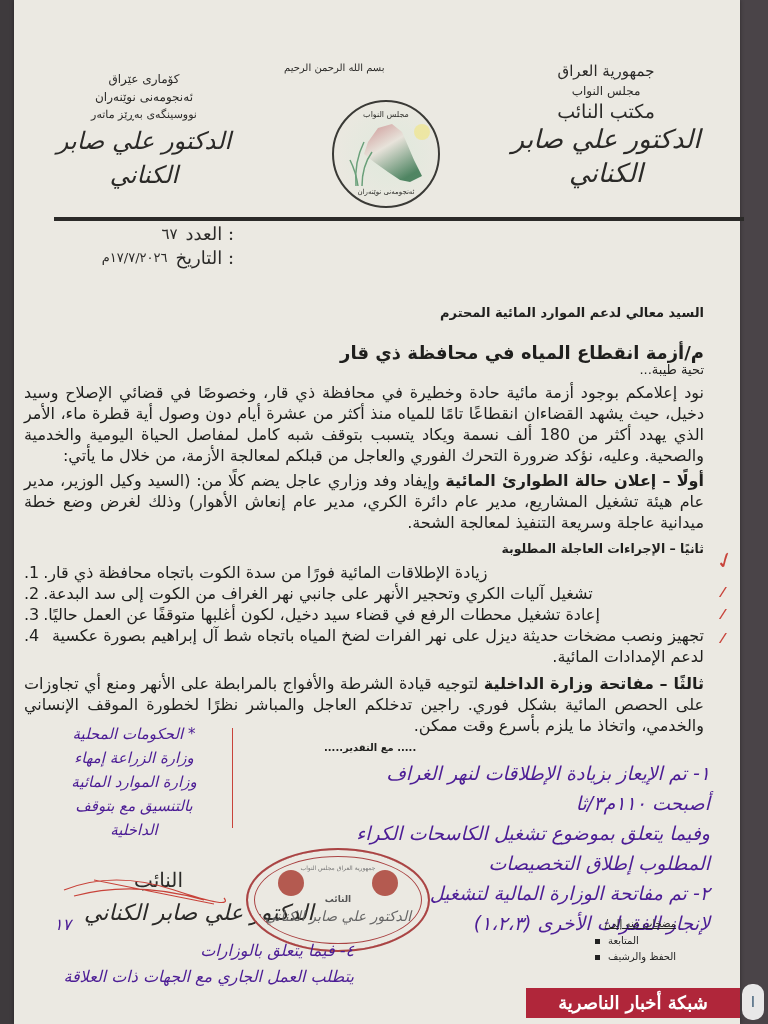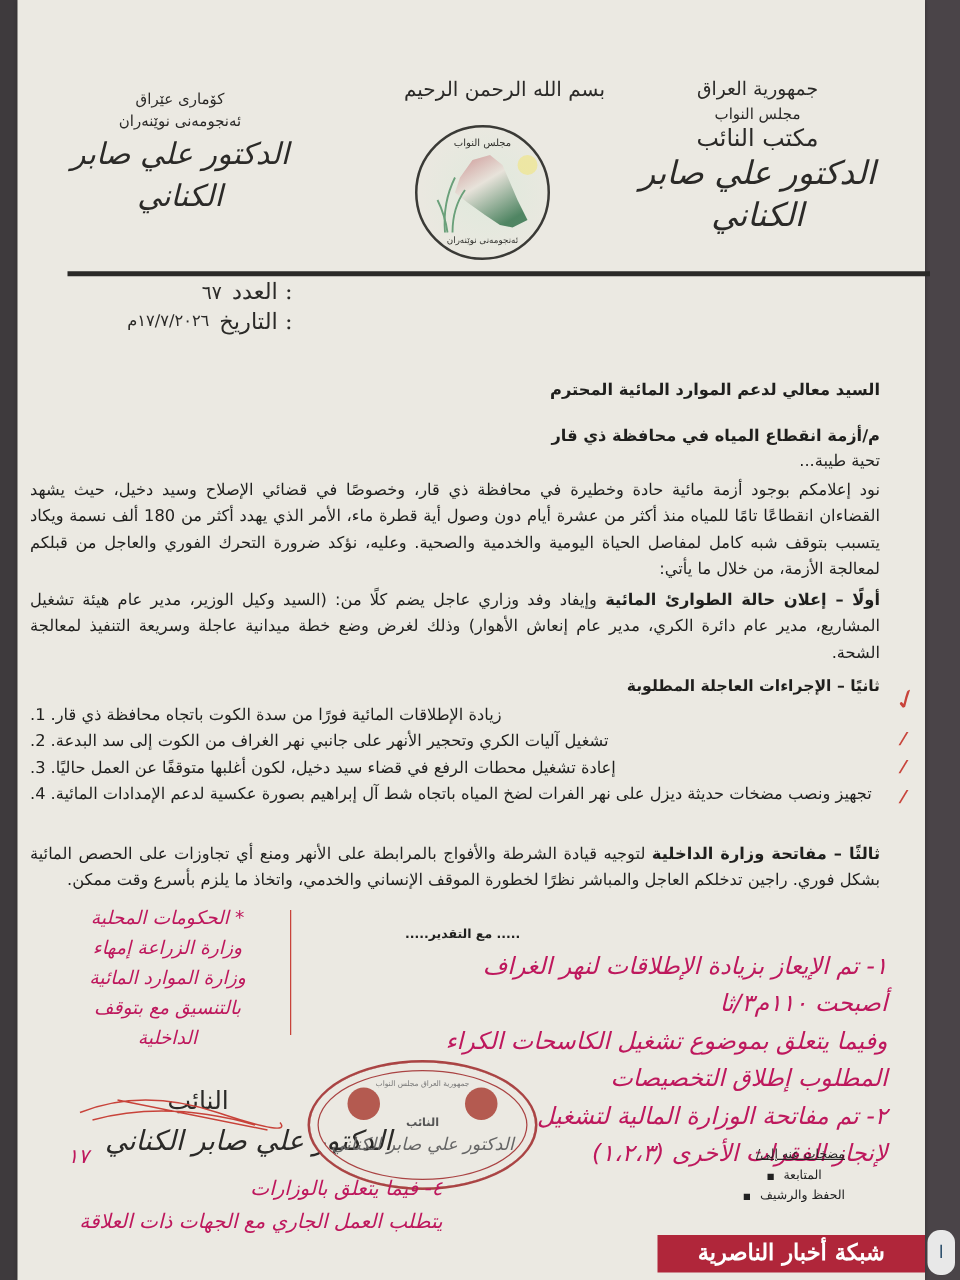--- a/index.html
+++ b/index.html
@@ -21,52 +21,52 @@
   .hdr-right { right: 24px; top: 60px; width: 220px; text-align: center; }
   .hdr-right .l1 { font-size: 15px; line-height: 22px; }
   .hdr-right .l2 { font-size: 12px; line-height: 18px; }
   .hdr-right .l3 { font-size: 19px; line-height: 22px; }
   .hdr-right .l4 { font-size: 26px; line-height: 34px; font-style: italic; }
   .hdr-left { left: 20px; top: 70px; width: 220px; text-align: center; }
   .hdr-left .l1 { font-size: 12px; line-height: 18px; }
   .hdr-left .l2 { font-size: 12px; line-height: 18px; }
   .hdr-left .l3 { font-size: 11px; line-height: 18px; }
   .hdr-left .l4 { font-size: 24px; line-height: 34px; font-style: italic; }
-  .basmala { left: 270px; top: 62px; width: 200px; text-align: right; font-size: 16px; }
+  .basmala { left: 270px; top: 62px; width: 200px; text-align: left; font-size: 10px; }
   .logo { left: 318px; top: 100px; width: 104px; height: 104px; border-radius: 50%; border: 2px solid #3a3a36; background: radial-gradient(circle at 55% 50%, #dfe9dc 0%, #eae8e0 70%); overflow: hidden; }
   .logo .top { position: absolute; top: 8px; left: 0; width: 100%; text-align: center; font-size: 8px; color: #2e2e2a; }
   .logo .bot { position: absolute; bottom: 10px; left: 0; width: 100%; text-align: center; font-size: 7px; color: #2e2e2a; }
   .rule { left: 40px; top: 217px; width: 690px; height: 4px; background: #2b2a28; }
   .meta { left: 60px; top: 222px; width: 160px; font-size: 15px; color: #2b2a28; }
   .meta .row { display: flex; flex-direction: row-reverse; justify-content: flex-start; gap: 8px; line-height: 24px; }
   .meta .lbl { font-family: "DejaVu Serif", serif; font-size: 18px; }
-  .body-text { font-family: "DejaVu Sans", sans-serif; color: #1f1f1d; font-size: 13px; }
+  .body-text { font-family: "DejaVu Sans", sans-serif; color: #1f1f1d; font-size: 16px; }
   .to { right: 36px; top: 305px; font-weight: bold; font-size: 13px; }
-  .subj { right: 36px; top: 342px; font-weight: bold; font-size: 13px; }
+  .subj { right: 36px; top: 342px; font-weight: bold; font-size: 18px; }
   .greet { right: 36px; top: 362px; font-size: 13px; }
   .para { right: 36px; width: 680px; line-height: 21px; text-align: justify; text-align-last: right; }
   .p1 { top: 382px; }
   .p2 { top: 470px; margin-left: 23px; }
   .h2 { right: 36px; top: 541px; font-weight: bold; font-size: 12.5px; }
   .list { right: 36px; top: 562px; width: 680px; line-height: 21px; }
   .list .item { display: flex; flex-direction: row-reverse; gap: 4px; }
   .p3 { top: 673px; }
   .regards { left: 310px; top: 742px; font-size: 10px; font-weight: bold; }
-  .hw { font-family: "DejaVu Sans", sans-serif; color: #be185d; font-style: italic; }
+  .hw { font-family: "DejaVu Sans", sans-serif; color: #4c1d95; font-style: italic; }
   .check { color: #c8433a; font-size: 22px; font-weight: bold; }
   .sig-title { left: 120px; top: 868px; font-size: 20px; }
   .sig-name { left: 70px; top: 900px; font-size: 22px; font-style: italic; }
   .stamp { left: 232px; top: 848px; width: 180px; height: 100px; border-radius: 50%; border: 2px solid #a44; box-shadow: inset 0 0 0 6px #ebe9e2, inset 0 0 0 7px #a44; }
   .stamp .emb { position: absolute; top: 20px; width: 26px; height: 26px; border-radius: 50%; background: #b45a50; }
   .stamp .t1 { position: absolute; top: 14px; left: 0; width: 100%; text-align: center; font-size: 6px; color: #777; }
   .stamp .t2 { position: absolute; top: 44px; left: 0; width: 100%; text-align: center; font-size: 9px; color: #555; font-weight: bold; }
   .stamp .t3 { position: absolute; top: 58px; left: 0; width: 100%; text-align: center; font-size: 14px; color: #666; font-style: italic; }
   .cc { right: 64px; top: 918px; font-size: 10px; color: #222; }
   .cc .hd { text-decoration: underline; margin-bottom: 4px; }
-  .cc .ci { display: flex; flex-direction: row-reverse; gap: 8px; line-height: 16px; justify-content: center; }
+  .cc .ci { display: flex; flex-direction: row-reverse; gap: 8px; line-height: 16px; }
   .cc .bul { width: 5px; height: 5px; background: #222; margin-top: 6px; }
   .watermark { left: 526px; top: 988px; width: 214px; height: 30px; background: #b0263a; color: #fff; font-size: 18px; font-weight: bold; text-align: center; line-height: 30px; font-family: "DejaVu Serif", serif; }
   .wm-icon { left: 742px; top: 984px; width: 22px; height: 36px; border-radius: 10px; background: #e8e8e8; color: #2a4d6a; text-align: center; font-size: 14px; line-height: 36px; }
   .divider-line { border-left: 1.5px solid #c8433a; }
 </style>
 </head>
 <body>
 
 <div class="bg-left"></div>
 
@@ -75,20 +75,21 @@
   <div class="abs hdr-right calli rtl" style="text-align:center">
     <div class="l1">جمهورية العراق</div>
     <div class="l2">مجلس النواب</div>
     <div class="l3">مكتب النائب</div>
     <div class="l4">الدكتور علي صابر الكناني</div>
   </div>
 
   <div class="abs hdr-left calli" style="direction:rtl">
     <div class="l1">كۆماری عێراق</div>
     <div class="l2">ئەنجومەنی نوێنەران</div>
+    <div class="l3">نووسینگەی بەڕێز ماتەر</div>
     <div class="l4">الدكتور علي صابر الكناني</div>
   </div>
 
   <div class="abs basmala calli" style="direction:rtl">بسم الله الرحمن الرحيم</div>
 
   <div class="abs logo">
     <div class="top" style="direction:rtl">مجلس النواب</div>
     <svg width="104" height="104" viewBox="0 0 104 104" style="position:absolute;left:0;top:0">
       <defs>
         <linearGradient id="mapg" x1="0" y1="0" x2="0.6" y2="1">

